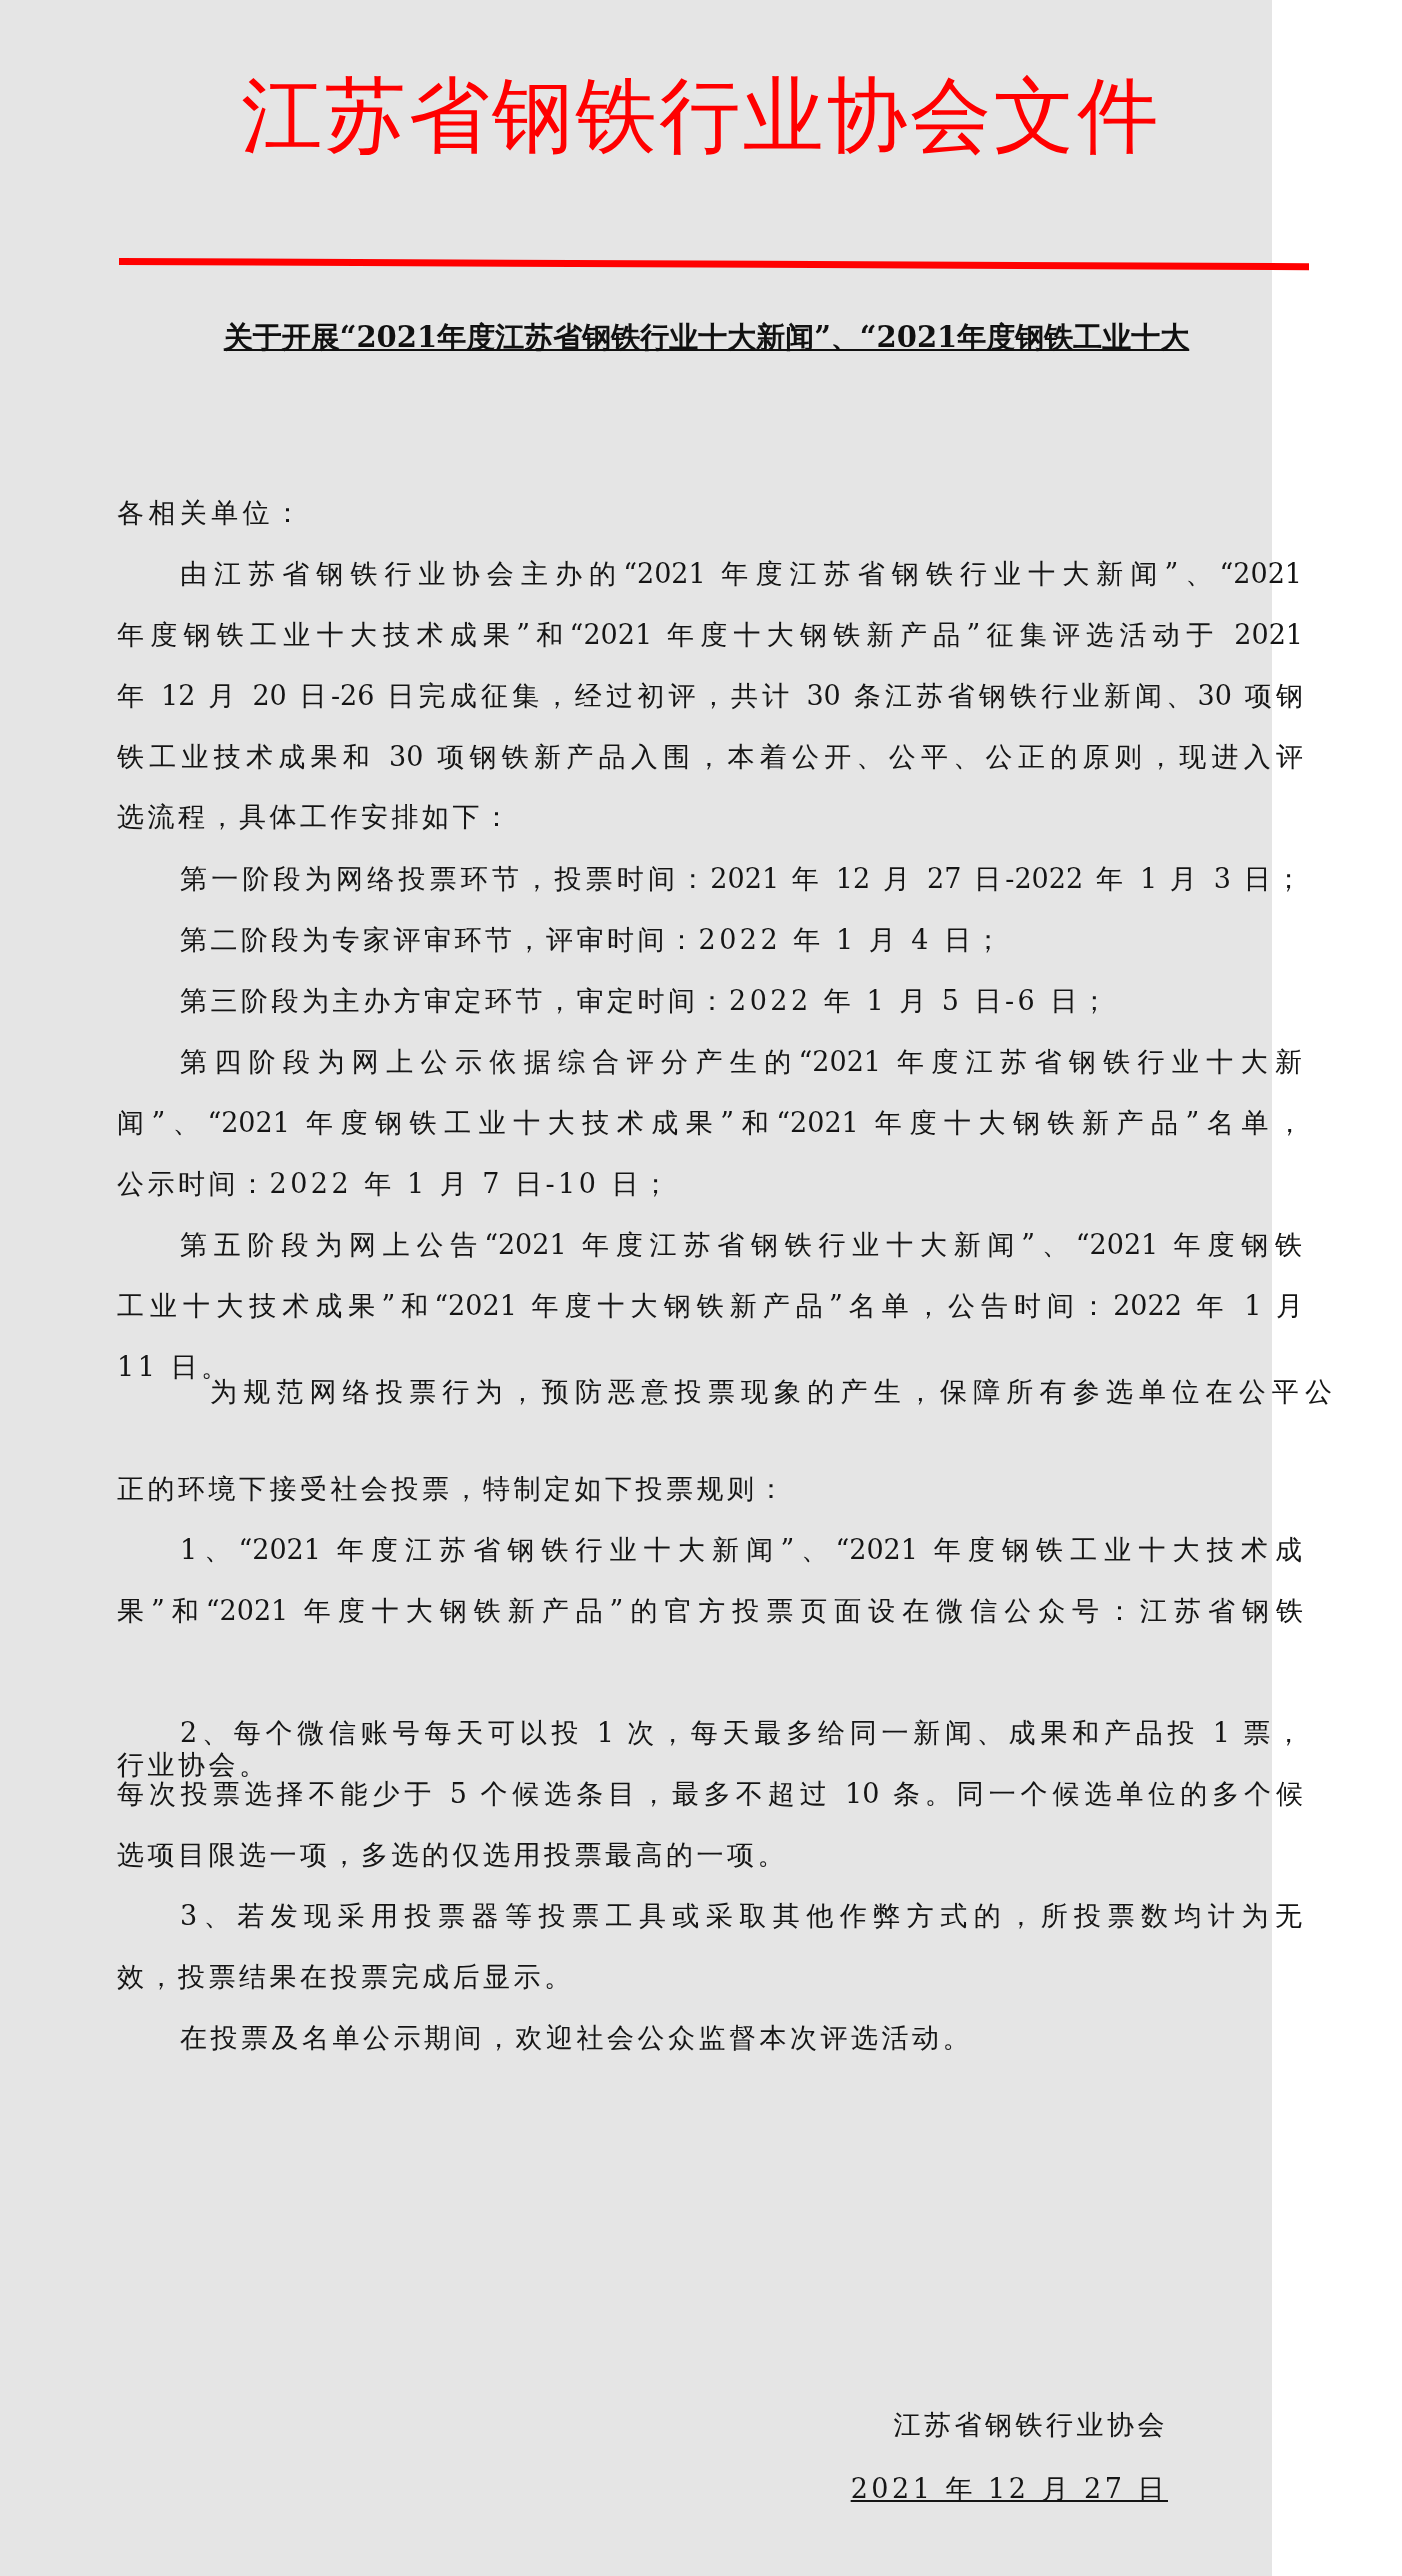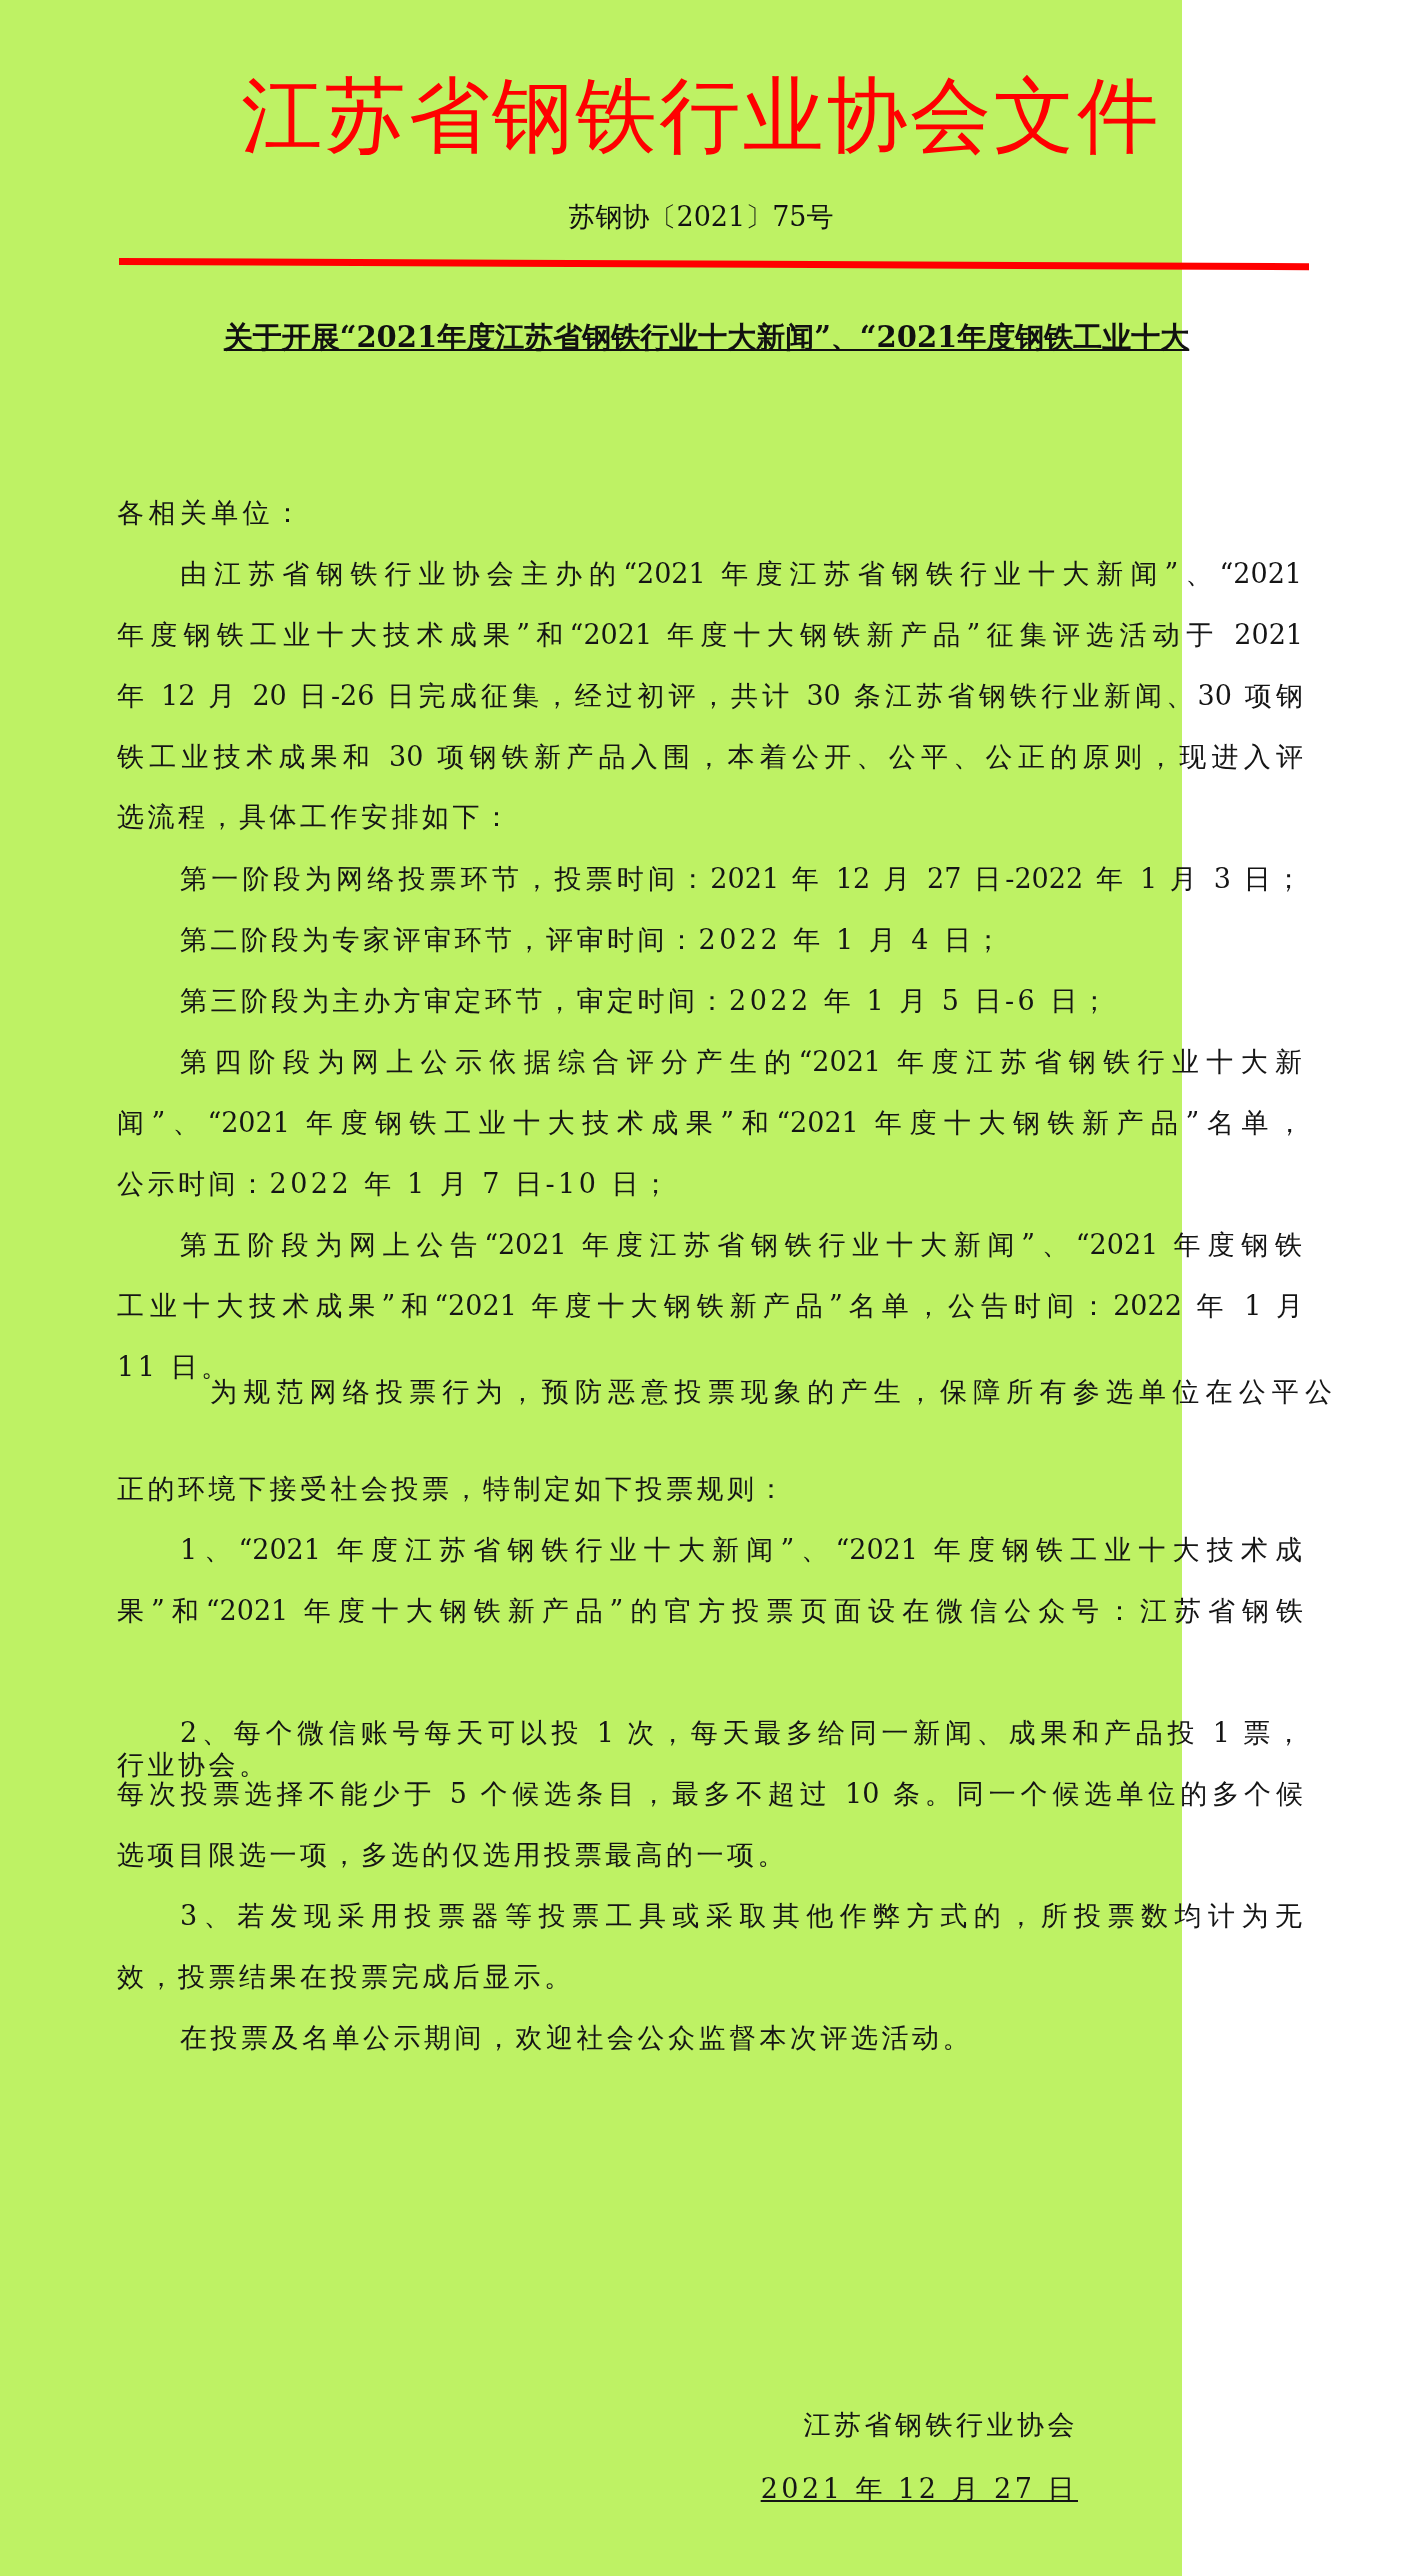--- a/index.html
+++ b/index.html
@@ -11,23 +11,23 @@
     width: 1402px;
     height: 2576px;
     position: relative;
     overflow: hidden;
     font-family: "DejaVu Serif", "Liberation Serif", serif;
     color: #111111;
   }
   .page {
     position: absolute;
     left: 0; top: 0;
-    width: 1182px;
+    width: 1272px;
     height: 2576px;
-    background: #bef264;
+    background: #e5e5e5;
   }
   .org-title {
     position: absolute;
     left: 0;
     width: 1402px;
     top: 62px;
     height: 106px;
     line-height: 106px;
     text-align: center;
     font-size: 81px;
@@ -97,21 +97,20 @@
     letter-spacing: 3.5px;
     color: #151515;
   }
 </style>
 </head>
 <body>
 
 <div class="page">
 
   <div class="org-title">江苏省钢铁行业协会文件</div>
-  <div class="doc-number">苏钢协〔2021〕75号</div>
   <div class="red-rule"></div>
 
   <div class="notice-heading" style="top:314px;">关于开展“2021年度江苏省钢铁行业十大新闻”、“2021年度钢铁工业十大</div>
 
   <div class="line" style="top:493px; letter-spacing:4.4px;">各相关单位：</div>
 
   <div id="body-lines">
       <div class="line indent just" style="top: 554px;">由江苏省钢铁行业协会主办的“2021 年度江苏省钢铁行业十大新闻”、“2021</div>
       <div class="line just" style="top: 615px;">年度钢铁工业十大技术成果”和“2021 年度十大钢铁新产品”征集评选活动于 2021</div>
       <div class="line just" style="top: 676px;">年 12 月 20 日-26 日完成征集，经过初评，共计 30 条江苏省钢铁行业新闻、30 项钢</div>

